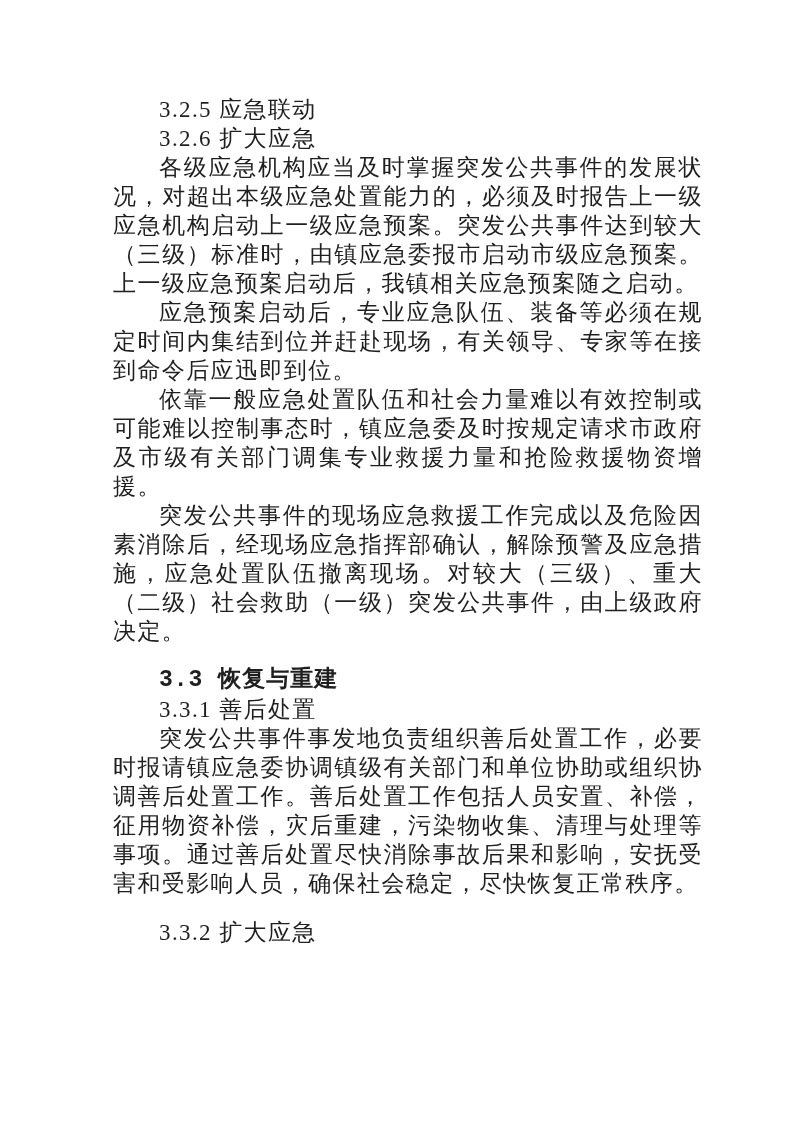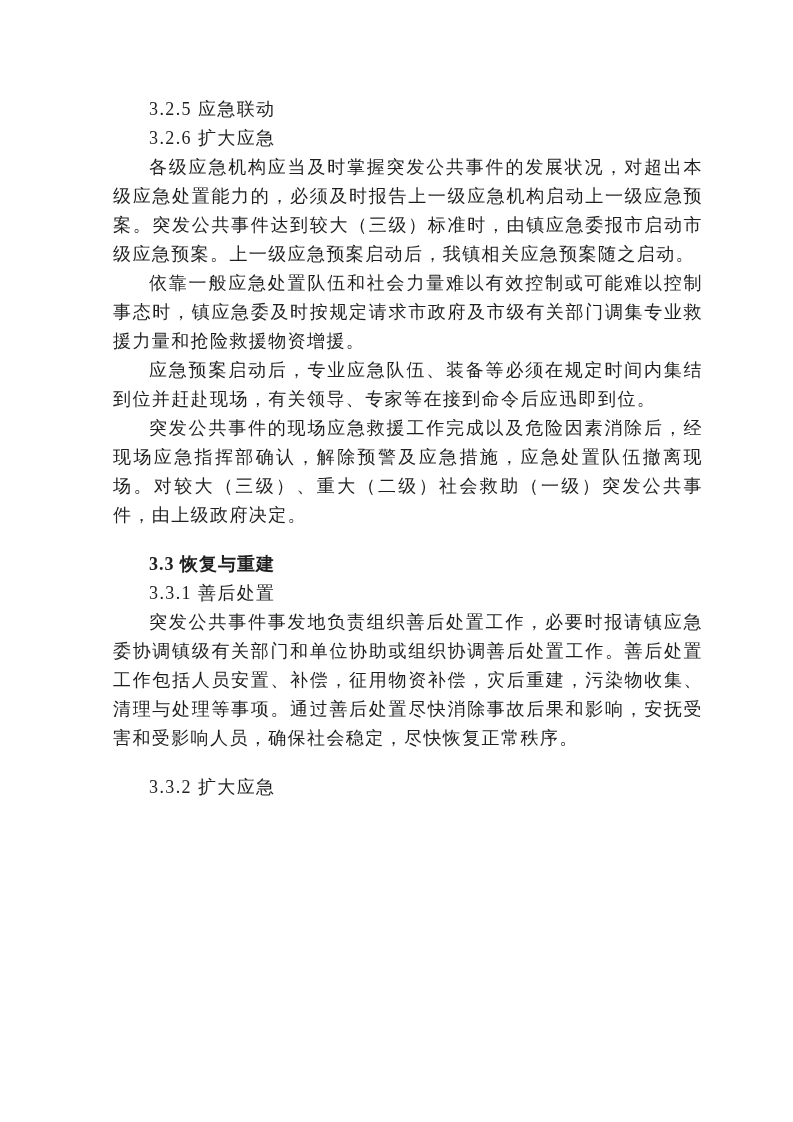--- a/index.html
+++ b/index.html
@@ -12,60 +12,60 @@
     width: 793px;
     height: 1122px;
     margin: 0 auto;
     background: #ffffff;
     box-sizing: border-box;
     padding: 95px 90px 40px 113px;
     overflow: hidden;
     font-family: "Liberation Serif", "DejaVu Serif", serif;
   }
   .doc-block {
-    font-size: 18px;
+    font-size: 23px;
     line-height: 29px;
     letter-spacing: 1.4px;
     color: #1f1f1f;
     text-align: justify;
     margin: 0;
   }
   .heading {
     text-indent: 2em;
   }
   .paragraph {
     text-indent: 2em;
   }
   .heading-bold {
     text-indent: 2em;
     font-weight: 700;
-    font-family: Liberation Serif, serif;
+    font-family: Liberation Mono, monospace;
     letter-spacing: 1.0px;
   }
   
   .paragraph + .heading,
   .paragraph + .heading-bold {
     margin-top: 20px;
   }
 </style>
 </head>
 <body>
 
 <div class="page">
 
   <div class="doc-block heading">3.2.5 应急联动</div>
 
 
   <div class="doc-block heading">3.2.6 扩大应急</div>
 
   <div class="doc-block paragraph">各级应急机构应当及时掌握突发公共事件的发展状况，对超出本级应急处置能力的，必须及时报告上一级应急机构启动上一级应急预案。突发公共事件达到较大（三级）标准时，由镇应急委报市启动市级应急预案。上一级应急预案启动后，我镇相关应急预案随之启动。</div>
 
+  <div class="doc-block paragraph">应急预案启动后，专业应急队伍、装备等必须在规定时间内集结到位并赶赴现场，有关领导、专家等在接到命令后应迅即到位。</div>
+
   <div class="doc-block paragraph">依靠一般应急处置队伍和社会力量难以有效控制或可能难以控制事态时，镇应急委及时按规定请求市政府及市级有关部门调集专业救援力量和抢险救援物资增援。</div>
-
-  <div class="doc-block paragraph">应急预案启动后，专业应急队伍、装备等必须在规定时间内集结到位并赶赴现场，有关领导、专家等在接到命令后应迅即到位。</div>
 
 
   <div class="doc-block paragraph">突发公共事件的现场应急救援工作完成以及危险因素消除后，经现场应急指挥部确认，解除预警及应急措施，应急处置队伍撤离现场。对较大（三级）、重大（二级）社会救助（一级）突发公共事件，由上级政府决定。</div>
 
   <div class="doc-block heading-bold">3.3 恢复与重建</div>
 
   <div class="doc-block heading">3.3.1 善后处置</div>
 
   <div class="doc-block paragraph">突发公共事件事发地负责组织善后处置工作，必要时报请镇应急委协调镇级有关部门和单位协助或组织协调善后处置工作。善后处置工作包括人员安置、补偿，征用物资补偿，灾后重建，污染物收集、清理与处理等事项。通过善后处置尽快消除事故后果和影响，安抚受害和受影响人员，确保社会稳定，尽快恢复正常秩序。</div>
 

